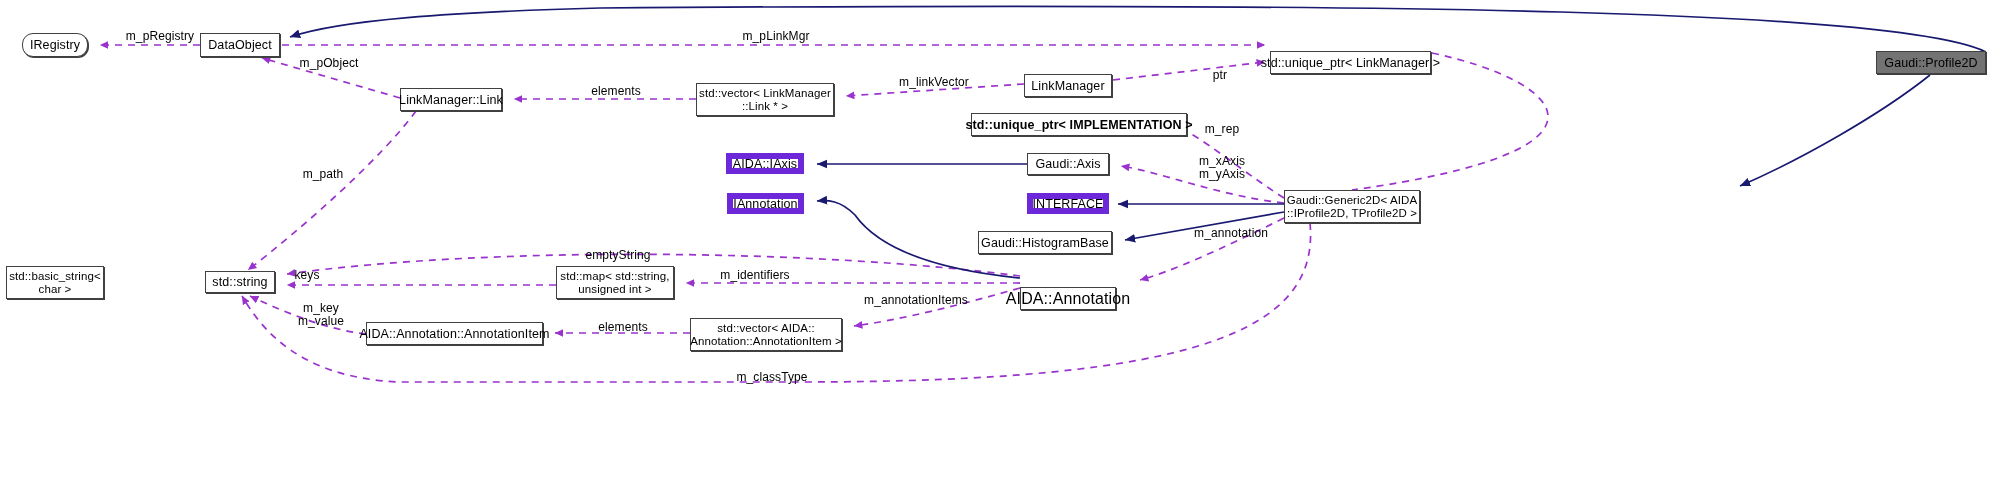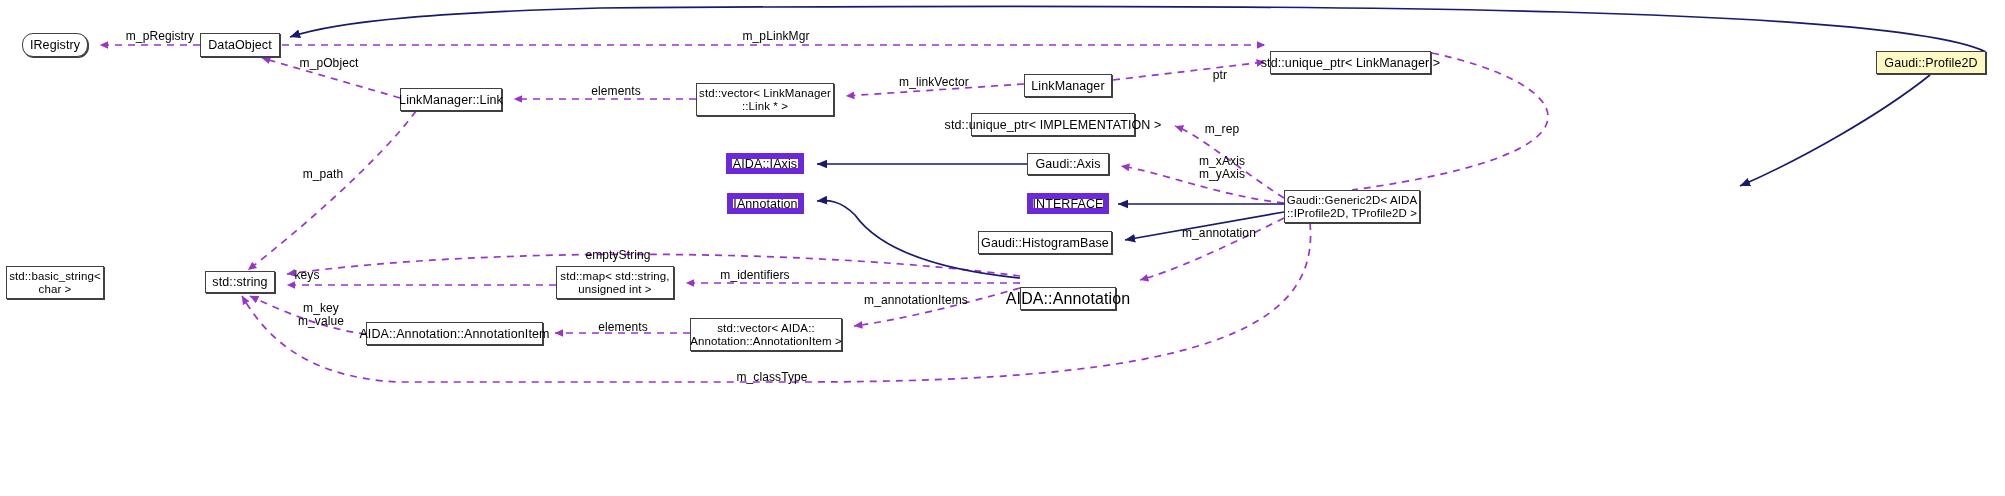--- a/index.html
+++ b/index.html
@@ -20,21 +20,21 @@
     display:flex;
     align-items:center;
     justify-content:center;
     text-align:center;
     line-height:1.12;
     white-space:pre;
     letter-spacing:0.1px;
   }
   .node.solid{border:1px solid #404040;box-shadow:1px 1px 0 0 #404040;}
   .node.light{border:6px solid #6d28d9;}
-  .node.current{background:#fef9c3;border:1px solid #404040;box-shadow:1px 1px 0 0 #404040;}
+  .node.current{background:#737373;border:1px solid #404040;box-shadow:1px 1px 0 0 #404040;}
   .edge-label{
     position:absolute;
     color:#000000;
     white-space:pre;
     text-align:center;
     line-height:1.12;
     letter-spacing:0.1px;
     background:transparent;
   }
 </style>
@@ -112,21 +112,21 @@
 
   <div id="nodes-layer">
       <div class="node solid" style="left: 22px; top: 33px; width: 66px; height: 24px; font-size: 12.5px; border-radius: 11px;"><span>IRegistry</span></div>
       <div class="node solid" style="left: 200px; top: 33px; width: 80px; height: 24px; font-size: 12.5px;"><span>DataObject</span></div>
       <div class="node solid" style="left: 400px; top: 88px; width: 102px; height: 23px; font-size: 12.5px;"><span>LinkManager::Link</span></div>
       <div class="node solid" style="left: 696px; top: 83px; width: 138px; height: 33px; font-size: 11.5px;"><span>std::vector&lt; LinkManager
 ::Link * &gt;</span></div>
       <div class="node solid" style="left: 1024px; top: 74px; width: 88px; height: 23px; font-size: 12.5px;"><span>LinkManager</span></div>
       <div class="node solid" style="left: 1270px; top: 51px; width: 161px; height: 23px; font-size: 12.5px;"><span>std::unique_ptr&lt; LinkManager &gt;</span></div>
       <div class="node current" style="left: 1876px; top: 51px; width: 110px; height: 23px; font-size: 12.5px;"><span>Gaudi::Profile2D</span></div>
-      <div class="node solid" style="left: 971px; top: 113px; width: 164px; height: 23px; font-size: 12.5px;"><span>std::unique_ptr&lt; IMPLEMENTATION &gt;</span></div>
+      <div class="node solid" style="left: 971px; top: 113px; width: 216px; height: 23px; font-size: 12.5px; font-weight: bold;"><span>std::unique_ptr&lt; IMPLEMENTATION &gt;</span></div>
       <div class="node light" style="left: 726px; top: 153px; width: 78px; height: 21px; font-size: 12.5px;"><span>AIDA::IAxis</span></div>
       <div class="node solid" style="left: 1027px; top: 153px; width: 82px; height: 22px; font-size: 12.5px;"><span>Gaudi::Axis</span></div>
       <div class="node light" style="left: 727px; top: 193px; width: 77px; height: 21px; font-size: 12.5px;"><span>IAnnotation</span></div>
       <div class="node light" style="left: 1027px; top: 193px; width: 82px; height: 21px; font-size: 12.5px;"><span>INTERFACE</span></div>
       <div class="node solid" style="left: 1284px; top: 190px; width: 136px; height: 33px; font-size: 11.5px;"><span>Gaudi::Generic2D&lt; AIDA
 ::IProfile2D, TProfile2D &gt;</span></div>
       <div class="node solid" style="left: 978px; top: 231px; width: 134px; height: 23px; font-size: 12.5px;"><span>Gaudi::HistogramBase</span></div>
       <div class="node solid" style="left: 6px; top: 266px; width: 98px; height: 33px; font-size: 11.5px;"><span>std::basic_string&lt;
 char &gt;</span></div>
       <div class="node solid" style="left: 205px; top: 271px; width: 70px; height: 22px; font-size: 12.5px;"><span>std::string</span></div>
@@ -141,21 +141,21 @@
       <div class="edge-label" style="left: 121px; top: 30px; width: 78px; font-size: 12px; text-align: center;">m_pRegistry</div>
       <div class="edge-label" style="left: 736px; top: 30px; width: 80px; font-size: 12px; text-align: center;">m_pLinkMgr</div>
       <div class="edge-label" style="left: 293px; top: 57px; width: 72px; font-size: 12px; text-align: center;">m_pObject</div>
       <div class="edge-label" style="left: 1209px; top: 69px; width: 22px; font-size: 12px; text-align: center;">ptr</div>
       <div class="edge-label" style="left: 585px; top: 85px; width: 62px; font-size: 12px; text-align: center;">elements</div>
       <div class="edge-label" style="left: 892px; top: 76px; width: 84px; font-size: 12px; text-align: center;">m_linkVector</div>
       <div class="edge-label" style="left: 1200px; top: 123px; width: 44px; font-size: 12px; text-align: center;">m_rep</div>
       <div class="edge-label" style="left: 1192px; top: 155px; width: 60px; font-size: 12px; text-align: center;">m_xAxis
 m_yAxis</div>
       <div class="edge-label" style="left: 299px; top: 168px; width: 48px; font-size: 12px; text-align: center;">m_path</div>
-      <div class="edge-label" style="left: 1182px; top: 227px; width: 86px; font-size: 12px; text-align: left;">m_annotation</div>
+      <div class="edge-label" style="left: 1182px; top: 227px; width: 86px; font-size: 12px; text-align: right;">m_annotation</div>
       <div class="edge-label" style="left: 578px; top: 249px; width: 80px; font-size: 12px; text-align: center;">emptyString</div>
       <div class="edge-label" style="left: 291px; top: 269px; width: 32px; font-size: 12px; text-align: center;">keys</div>
       <div class="edge-label" style="left: 712px; top: 269px; width: 86px; font-size: 12px; text-align: center;">m_identifiers</div>
       <div class="edge-label" style="left: 855px; top: 294px; width: 122px; font-size: 12px; text-align: center;">m_annotationItems</div>
       <div class="edge-label" style="left: 293px; top: 302px; width: 56px; font-size: 12px; text-align: center;">m_key
 m_value</div>
       <div class="edge-label" style="left: 592px; top: 321px; width: 62px; font-size: 12px; text-align: center;">elements</div>
       <div class="edge-label" style="left: 731px; top: 371px; width: 82px; font-size: 12px; text-align: center;">m_classType</div>
     </div>
 </div>

